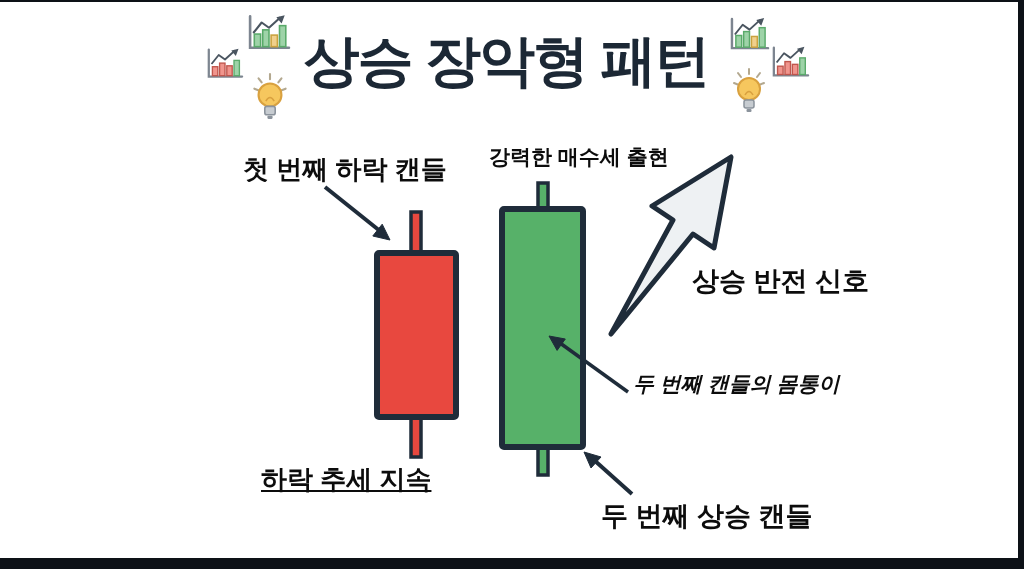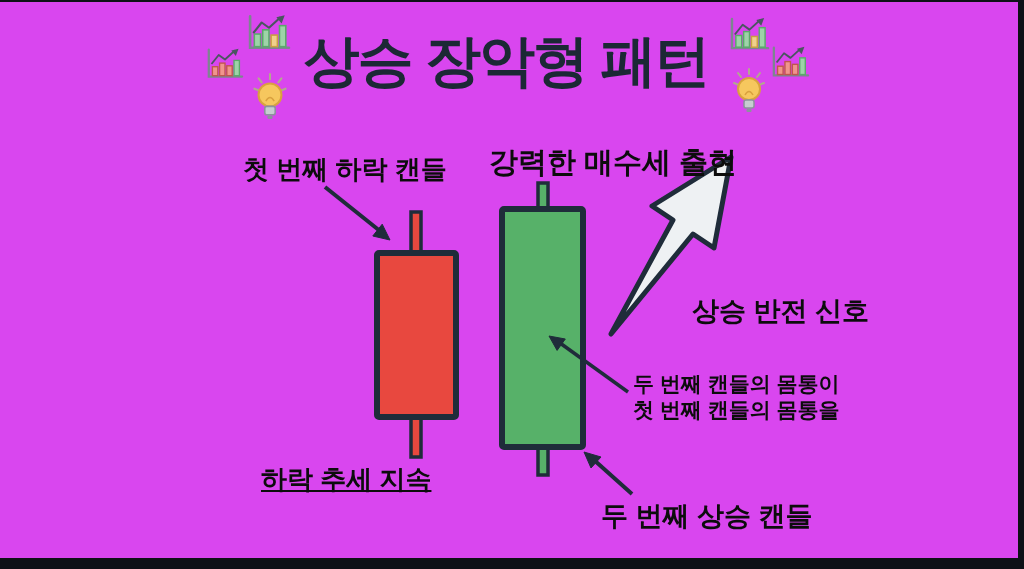--- a/index.html
+++ b/index.html
@@ -1,36 +1,36 @@
 <!DOCTYPE html>
 <html><head>
 <meta charset="utf-8">
 <style>
   html,body { margin:0; padding:0; background:#222; }
   .stage {
     position:relative; width:1024px; height:569px;
-    background:#d946ef; overflow:hidden;
+    background:#ffffff; overflow:hidden;
     font-family:"Liberation Sans","DejaVu Sans",sans-serif;
   }
   .edge { position:absolute; background:#0d1117; }
   .edge.top    { left:0; top:0; width:1024px; height:2px; }
   .edge.right  { right:0; top:0; width:6px; height:569px; }
   .edge.bottom { left:0; bottom:0; width:1024px; height:11px; }
 
   .page-title {
     position:absolute; left:296px; top:30px; width:420px;
     text-align:center; font-size:56px; line-height:62px;
     font-weight:900; letter-spacing:-2px; color:#1c2835;
   }
   .label {
     position:absolute; color:#0c0c0c; font-weight:800; white-space:nowrap;
   }
   .lbl-first     { left:243px; top:146px; font-size:26px;margin-top:6px; }
-  .lbl-buying    { left:489px; top:143px; font-size:29px; }
-  .lbl-reversal  { left:692px; top:263px; font-size:27px;margin-top:30px; }
+  .lbl-buying    { left:489px; top:143px; font-size:21px; }
+  .lbl-reversal  { left:692px; top:263px; font-size:27px; }
   .lbl-engulf    { left:633px; top:371px; font-size:21px; line-height:26px; font-weight:800; white-space:nowrap; }
   .lbl-downtrend { left:261px; top:462px; font-size:26px;text-decoration:underline; }
   .lbl-second    { left:601px; top:498px; font-size:27px; }
 
   .icon { position:absolute; }
   .diagram { position:absolute; left:0; top:0; }
   .navy-stroke { stroke:#1f2c3a; }
   .axis { stroke:#7d8590; stroke-width:2.5; fill:none; stroke-linecap:round; }
   .zig  { stroke:#4a5560; stroke-width:2; fill:none; stroke-linejoin:round; }
 </style>
@@ -136,23 +136,22 @@
       <polygon points="584,452 601,457 591,468" stroke-width="1"></polygon>
     </g>
   </svg>
 
   <div class="label lbl-first">첫 번째 하락 캔들</div>
 
   <div class="label lbl-buying">강력한 매수세 출현</div>
 
   <div class="label lbl-reversal">상승 반전 신호</div>
 
-  <div class="lbl-engulf label" style="white-space:normal;">
+  <div class="lbl-engulf label" style="white-space:normal;font-style:italic;">
     <div>두 번째 캔들의 몸통이</div>
-    <div>첫 번째 캔들의 몸통을</div>
   </div>
 
   <div class="label lbl-downtrend">하락 추세 지속</div>
 
   <div class="label lbl-second">두 번째 상승 캔들</div>
 
   <div class="edge top"></div>
   <div class="edge right"></div>
   <div class="edge bottom"></div>
 </div>

